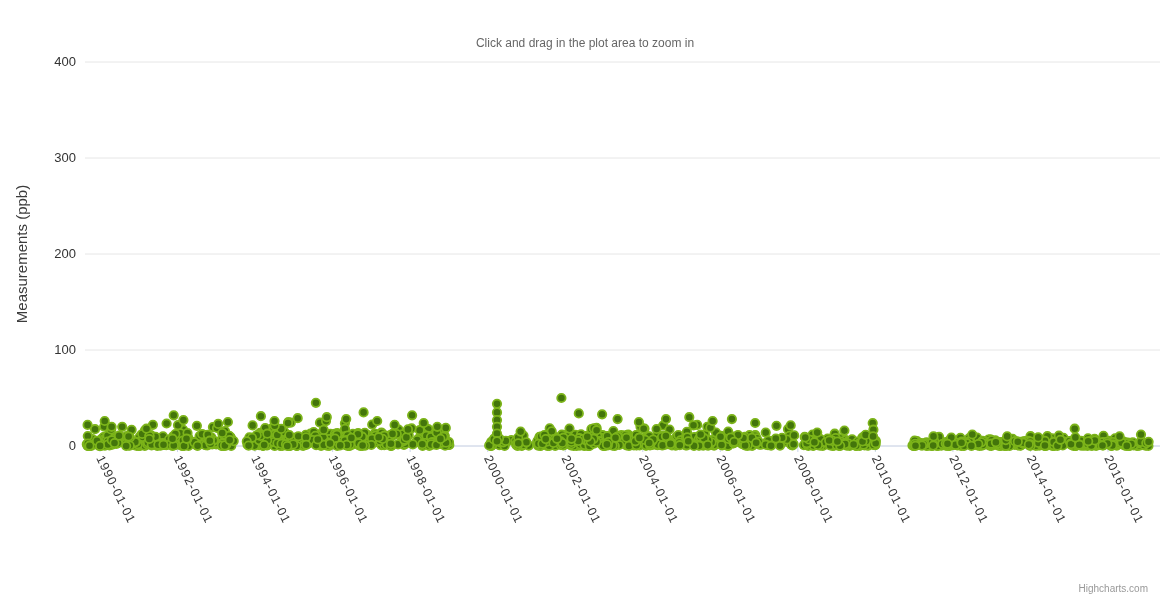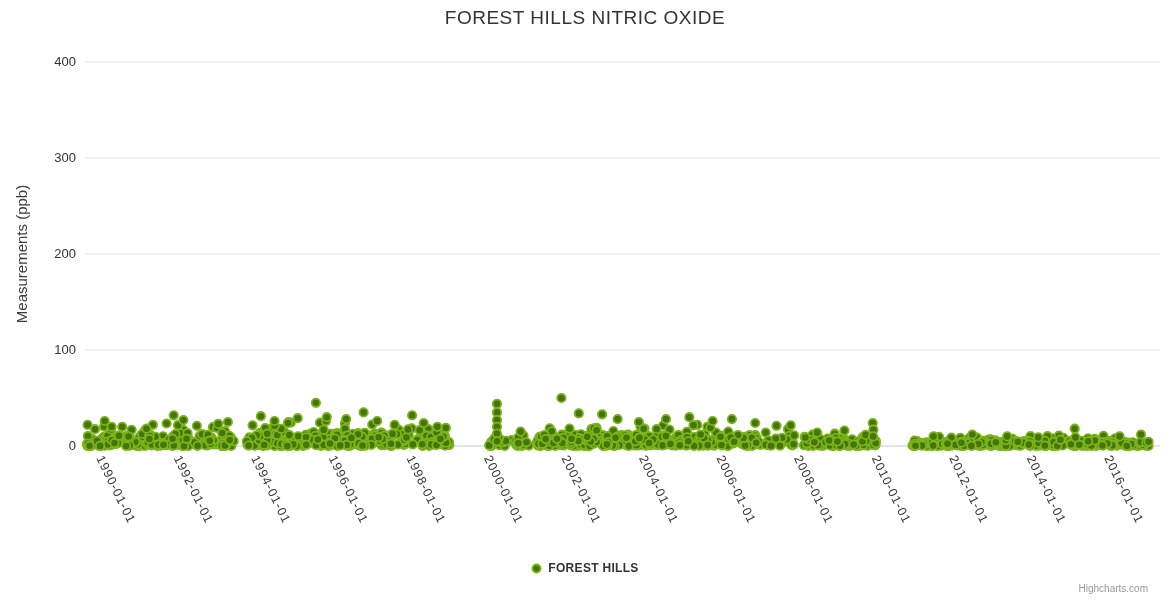--- a/index.html
+++ b/index.html
@@ -27,21 +27,21 @@
   .legend-item{display:flex;align-items:center;gap:6px;cursor:pointer;}
   .legend-label{font-size:12px;font-weight:bold;color:#333333;letter-spacing:.3px;}
   .credit{
     position:absolute;top:583px;right:22px;font-size:10px;color:#999999;cursor:pointer;
   }
 </style>
 </head>
 <body>
 
 <div class="chart-container">
-  <div class="chart-title">FOREST HILLS NITRIC OXIDE</div>
+  <div class="chart-subtitle">Click and drag in the plot area to zoom in</div>
   <div class="y-axis-title">Measurements (ppb)</div>
 
   <svg class="plot-svg" id="plot" width="1170" height="600">
       <line x1="85" x2="1160" y1="446" y2="446" stroke="#e6e6e6" stroke-width="1"></line>
       <text x="76" y="450" text-anchor="end" fill="#333333" font-size="13">0</text>
       <line x1="85" x2="1160" y1="350" y2="350" stroke="#e6e6e6" stroke-width="1"></line>
       <text x="76" y="354" text-anchor="end" fill="#333333" font-size="13">100</text>
       <line x1="85" x2="1160" y1="254" y2="254" stroke="#e6e6e6" stroke-width="1"></line>
       <text x="76" y="258" text-anchor="end" fill="#333333" font-size="13">200</text>
       <line x1="85" x2="1160" y1="158" y2="158" stroke="#e6e6e6" stroke-width="1"></line>
@@ -1492,23 +1492,15 @@
       <circle cx="933.5" cy="436.4" r="4.2" fill="#43750b" stroke="#7cb41a" stroke-width="1.8"></circle>
       <circle cx="972.3" cy="434.5" r="4.2" fill="#43750b" stroke="#7cb41a" stroke-width="1.8"></circle>
       <circle cx="1007.2" cy="436.4" r="4.2" fill="#43750b" stroke="#7cb41a" stroke-width="1.8"></circle>
       <circle cx="1038.2" cy="437.4" r="4.2" fill="#43750b" stroke="#7cb41a" stroke-width="1.8"></circle>
       <circle cx="1074.7" cy="428.7" r="4.2" fill="#43750b" stroke="#7cb41a" stroke-width="1.8"></circle>
       <circle cx="1075.4" cy="437.4" r="4.2" fill="#43750b" stroke="#7cb41a" stroke-width="1.8"></circle>
       <circle cx="1119.6" cy="436.4" r="4.2" fill="#43750b" stroke="#7cb41a" stroke-width="1.8"></circle>
       <circle cx="1141.0" cy="434.5" r="4.2" fill="#43750b" stroke="#7cb41a" stroke-width="1.8"></circle>
     </svg>
 
-  <div class="legend">
-    <div class="legend-item">
-      <svg width="11" height="11">
-        <circle id="legend-dot" cx="5.5" cy="5.5" r="4" stroke-width="2" fill="#43750b" stroke="#7cb41a"></circle>
-      </svg>
-      <span class="legend-label">FOREST HILLS</span>
-    </div>
-  </div>
 
   <div class="credit">Highcharts.com</div>
 </div>
 
 </body></html>

